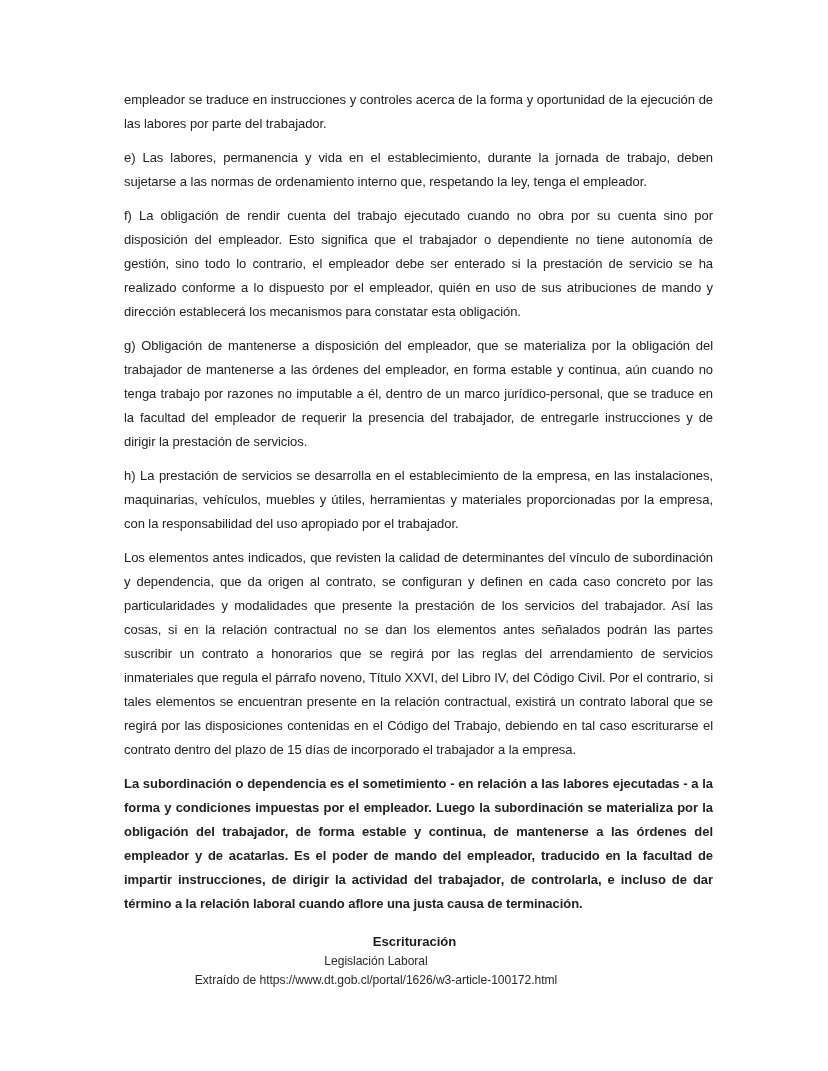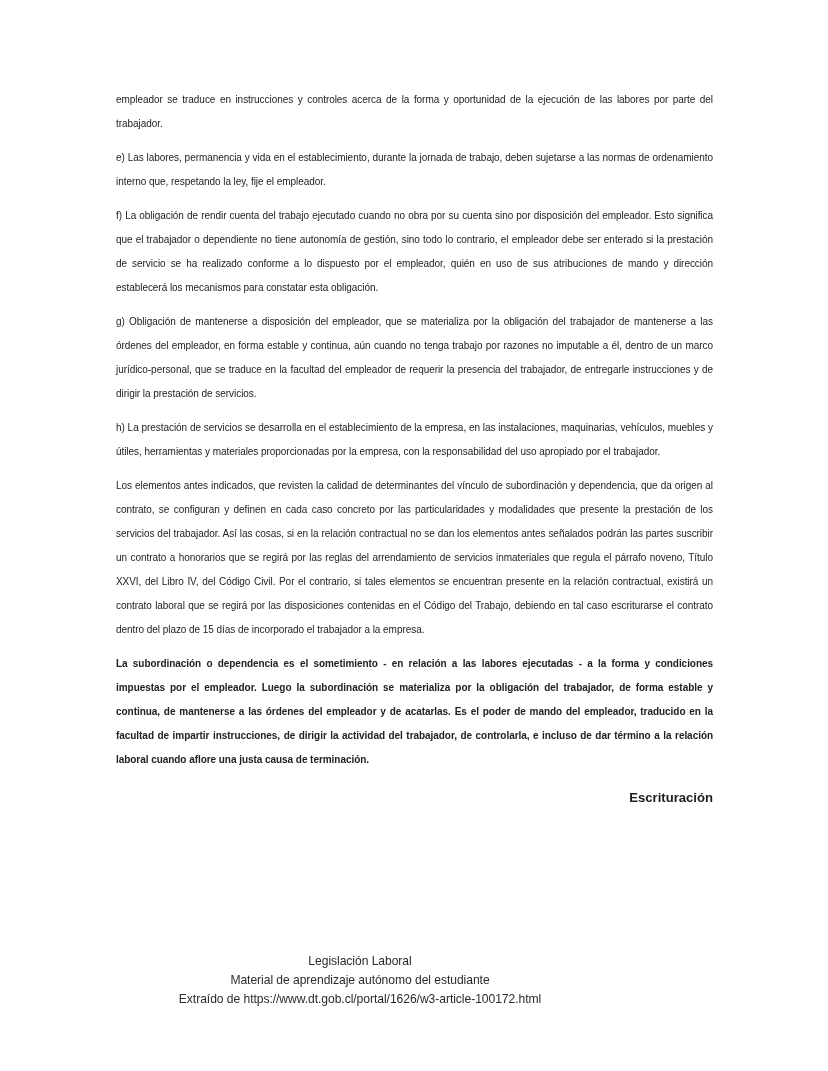--- a/index.html
+++ b/index.html
@@ -23,45 +23,45 @@
     background: #ffffff;
     box-sizing: border-box;
   }
   .content {
     position: absolute;
     left: 116px;
     top: 88px;
     width: 597px;
   }
   p.para {
-    margin: 0 0 10px 0;
-    font-size: 10px;
+    margin: 0 0 10px 8px;
+    font-size: 13px;
     line-height: 24px;
     text-align: justify;
     text-justify: inter-word;
     letter-spacing: -0.05px;
     color: #222225;
     word-spacing: 0px;
   }
   p.para:last-of-type {
     margin-bottom: 0;
     font-weight: bold;
   }
   h2.section-heading {
     margin: 14px 0 0 0;
     font-size: 13.1px;
     line-height: 24px;
     font-weight: bold;
-    text-align: right;
+    text-align: center;
     color: #1b1b1e;
     letter-spacing: 0px;
   }
   .footer {
     position: absolute;
-    left: 0;
+    left: 16px;
     top: 952px;
     width: 720px;
     text-align: center;
   }
   .footer-line {
     font-size: 12.1px;
     line-height: 19px;
     color: #2a2a2e;
     letter-spacing: -0.05px;
     white-space: nowrap;
@@ -69,36 +69,35 @@
 </style>
 </head>
 <body>
 
 <div class="page">
 
   <div class="content">
 
     <p class="para">empleador se traduce en instrucciones y controles acerca de la forma y oportunidad de la ejecución de las labores por parte del trabajador.</p>
 
-    <p class="para">e) Las labores, permanencia y vida en el establecimiento, durante la jornada de trabajo, deben sujetarse a las normas de ordenamiento interno que, respetando la ley, fije el empleador.</p>
+    <p class="para">e) Las labores, permanencia y vida en el establecimiento, durante la jornada de trabajo, deben sujetarse a las normas de ordenamiento interno que, respetando la ley, tenga el empleador.</p>
 
     <p class="para">f) La obligación de rendir cuenta del trabajo ejecutado cuando no obra por su cuenta sino por disposición del empleador. Esto significa que el trabajador o dependiente no tiene autonomía de gestión, sino todo lo contrario, el empleador debe ser enterado si la prestación de servicio se ha realizado conforme a lo dispuesto por el empleador, quién en uso de sus atribuciones de mando y dirección establecerá los mecanismos para constatar esta obligación.</p>
 
     <p class="para">g) Obligación de mantenerse a disposición del empleador, que se materializa por la obligación del trabajador de mantenerse a las órdenes del empleador, en forma estable y continua, aún cuando no tenga trabajo por razones no imputable a él, dentro de un marco jurídico-personal, que se traduce en la facultad del empleador de requerir la presencia del trabajador, de entregarle instrucciones y de dirigir la prestación de servicios.</p>
 
     <p class="para">h) La prestación de servicios se desarrolla en el establecimiento de la empresa, en las instalaciones, maquinarias, vehículos, muebles y útiles, herramientas y materiales proporcionadas por la empresa, con la responsabilidad del uso apropiado por el trabajador.</p>
 
     <p class="para">Los elementos antes indicados, que revisten la calidad de determinantes del vínculo de subordinación y dependencia, que da origen al contrato, se configuran y definen en cada caso concreto por las particularidades y modalidades que presente la prestación de los servicios del trabajador. Así las cosas, si en la relación contractual no se dan los elementos antes señalados podrán las partes suscribir un contrato a honorarios que se regirá por las reglas del arrendamiento de servicios inmateriales que regula el párrafo noveno, Título XXVI, del Libro IV, del Código Civil. Por el contrario, si tales elementos se encuentran presente en la relación contractual, existirá un contrato laboral que se regirá por las disposiciones contenidas en el Código del Trabajo, debiendo en tal caso escriturarse el contrato dentro del plazo de 15 días de incorporado el trabajador a la empresa.</p>
 
 
     <p class="para">La subordinación o dependencia es el sometimiento - en relación a las labores ejecutadas - a la forma y condiciones impuestas por el empleador. Luego la subordinación se materializa por la obligación del trabajador, de forma estable y continua, de mantenerse a las órdenes del empleador y de acatarlas. Es el poder de mando del empleador, traducido en la facultad de impartir instrucciones, de dirigir la actividad del trabajador, de controlarla, e incluso de dar término a la relación laboral cuando aflore una justa causa de terminación.</p>
 
     <h2 class="section-heading">Escrituración</h2>
 
   </div>
 
   <div class="footer">
     <div class="footer-line">Legislación Laboral</div>
-    <div class="footer-line">Material de aprendizaje autónomo del estudiante</div>
     <div class="footer-line">Extraído de https://www.dt.gob.cl/portal/1626/w3-article-100172.html</div>
   </div>
 
 </div>
 
 </body></html>

